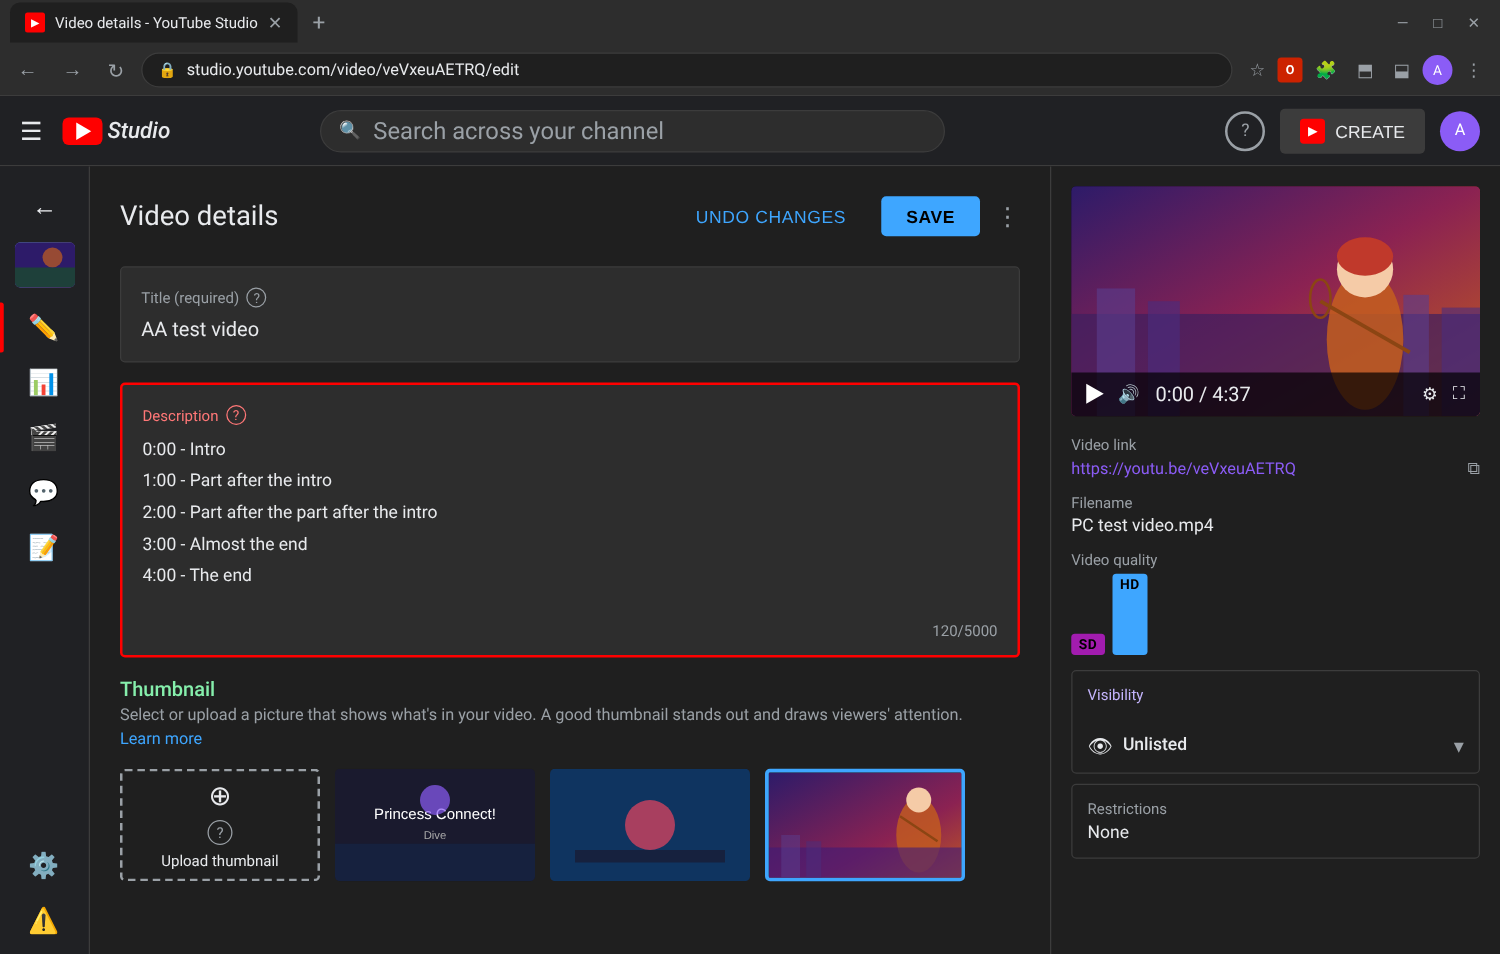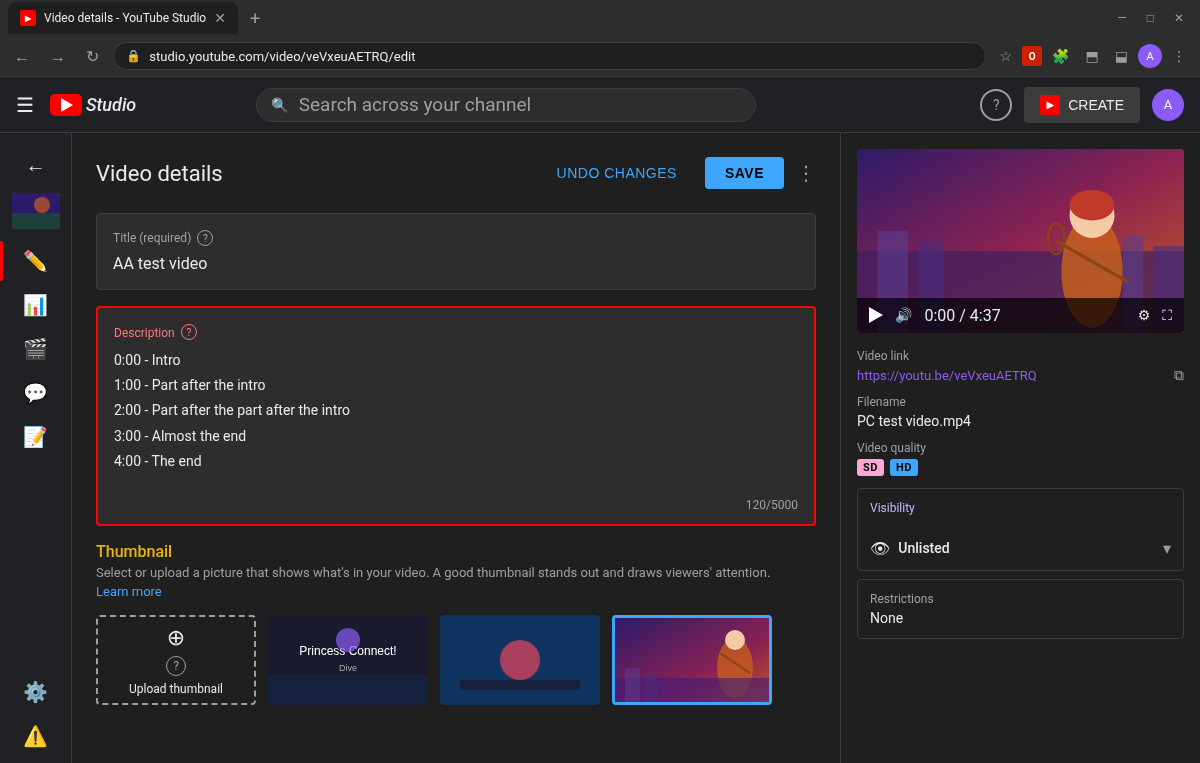--- a/index.html
+++ b/index.html
@@ -350,21 +350,21 @@
     .char-count {
       position: absolute;
       bottom: 12px;
       right: 16px;
       color: #9aa0a6;
       font-size: 12px;
     }
 
     
     .thumbnail-section { margin-bottom: 16px; }
-    .section-title { font-size: 16px; font-weight: 500; color: #eab308; margin-bottom: 4px; }
+    .section-title { font-size: 16px; font-weight: 500; color: #86efac; margin-bottom: 4px; }
     .section-desc { font-size: 13px; color: #9aa0a6; margin-bottom: 4px; }
     .section-link { font-size: 13px; color: #3ea6ff; cursor: pointer; margin-bottom: 16px; display: block; }
     .thumbnail-row {
       display: flex;
       gap: 12px;
       align-items: flex-start;
     }
     .upload-thumbnail {
       width: 160px;
       height: 90px;
@@ -456,21 +456,21 @@
     .copy-btn { color: #9aa0a6; font-size: 14px; cursor: pointer; float: right; }
 
     .quality-badges { display: flex; gap: 6px; margin-top: 4px; }
     .badge {
       padding: 2px 6px;
       border-radius: 3px;
       font-size: 11px;
       font-weight: 700;
       letter-spacing: 0.5px;
     }
-    .badge-sd { background: #f9a8d4; color: #000; }
+    .badge-sd { background: #a21caf; color: #000; margin-top: 48px; }
     .badge-hd { background: #3ea6ff; color: #000; }
 
     .visibility-section {
       border: 1px solid #3c3c3c;
       border-radius: 4px;
       padding: 12px;
       margin-top: 12px;
     }
     .visibility-label { font-size: 12px; color: #c4b5fd; margin-bottom: 24px; }
     .visibility-value {

